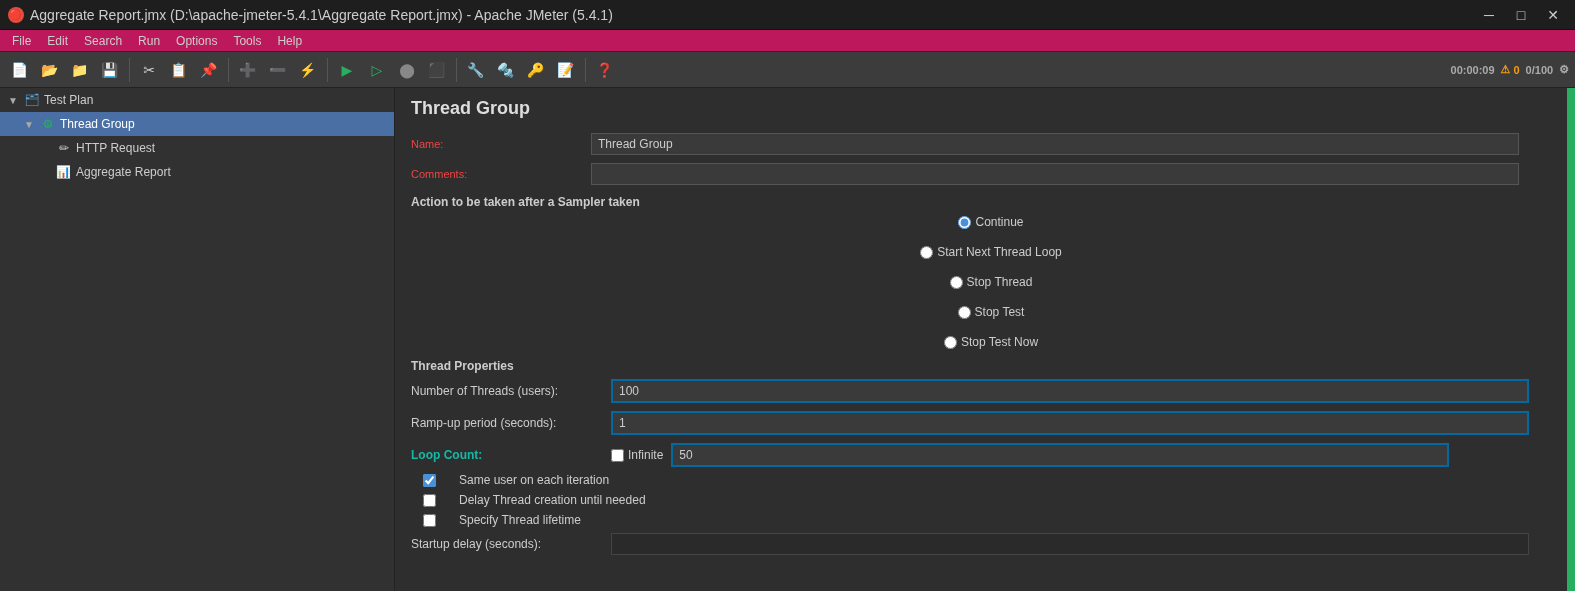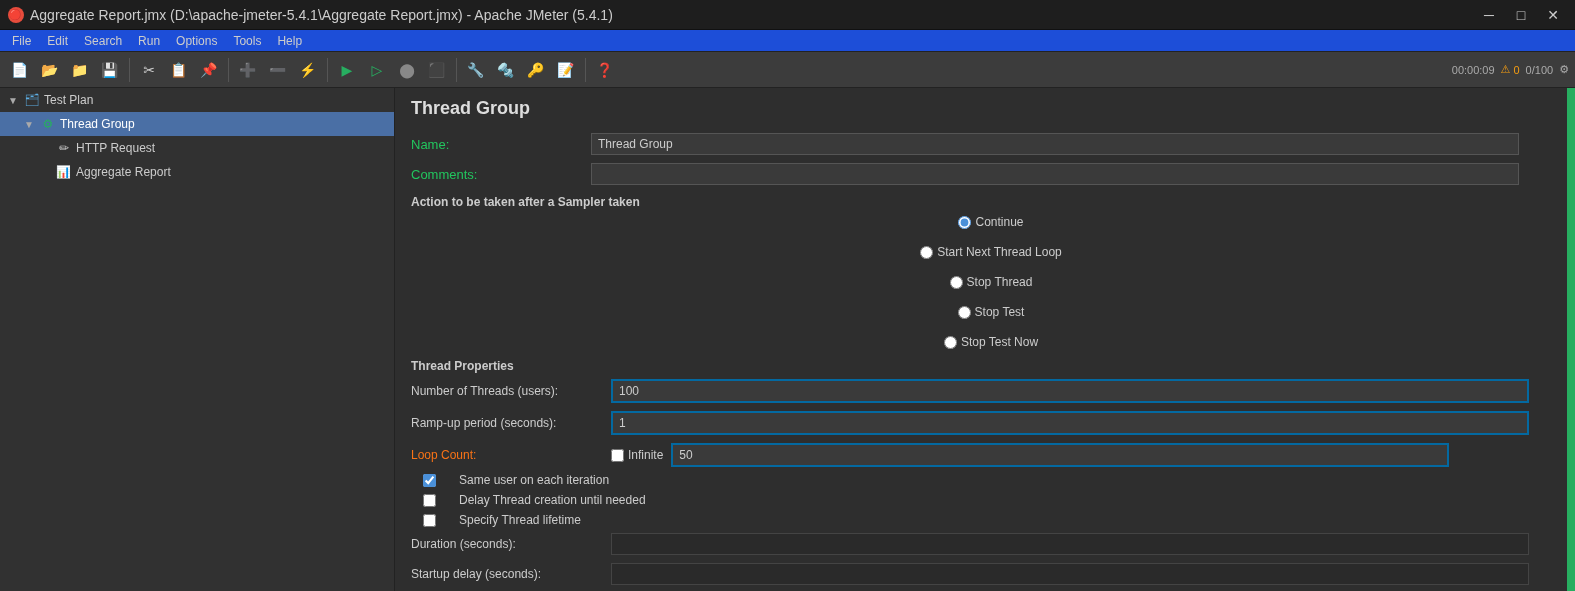--- a/index.html
+++ b/index.html
@@ -55,21 +55,21 @@
       color: #cccccc;
       cursor: pointer;
       font-size: 14px;
       display: flex;
       align-items: center;
       justify-content: center;
     }
 
     
     #menu-bar {
-      background: #1d4ed8;
+      background: #be185d;
       height: 22px;
       display: flex;
       align-items: center;
       padding: 0 4px;
       border-bottom: 1px solid #222;
     }
     .menu-item {
       padding: 2px 8px;
       cursor: pointer;
       font-size: 12px;
@@ -105,20 +105,21 @@
       background: #555;
       margin: 0 3px;
     }
     #toolbar-right {
       margin-left: auto;
       display: flex;
       align-items: center;
       gap: 6px;
       font-size: 11px;
       color: #aaa;
+      font-weight: bold;
     }
     .warning-badge {
       display: flex;
       align-items: center;
       gap: 3px;
       color: #f39c12;
     }
 
     
     #main-content {
@@ -189,22 +190,22 @@
       color: #dddddd;
       margin-bottom: 14px;
     }
 
     .form-row {
       display: flex;
       align-items: center;
       margin-bottom: 8px;
     }
     .form-label {
-      color: #22c55e;
-      font-size: 13px;
+      color: #ef4444;
+      font-size: 11px;
       min-width: 180px;
     }
     .form-input {
       background: #3a3a3a;
       border: 1px solid #555;
       color: #cccccc;
       padding: 3px 6px;
       font-size: 12px;
       height: 22px;
       flex: 1;
@@ -264,21 +265,22 @@
     }
 
     .loop-row {
       display: flex;
       align-items: center;
       margin-bottom: 6px;
     }
     .loop-label {
       min-width: 200px;
       font-size: 12px;
-      color: #f97316;
+      color: #14b8a6;
+      font-weight: bold;
     }
     .infinite-check {
       display: flex;
       align-items: center;
       gap: 4px;
       margin-right: 8px;
     }
 
     .checkbox-item {
       display: flex;
@@ -467,24 +469,20 @@
       <label class="checkbox-item">
         <input type="checkbox" class="checkbox-input" style="">
         <span>Delay Thread creation until needed</span>
       </label>
 
       <label class="checkbox-item">
         <input type="checkbox" class="checkbox-input" style="">
         <span>Specify Thread lifetime</span>
       </label>
 
-      <div class="prop-row">
-        <span class="prop-label">Duration (seconds):</span>
-        <input type="text" class="disabled-input" style="max-width: calc(100% - 230px);" disabled="">
-      </div>
 
       <div class="prop-row">
         <span class="prop-label">Startup delay (seconds):</span>
         <input type="text" class="disabled-input" style="max-width: calc(100% - 230px);" disabled="">
       </div>
     </div>
   </div>
 </div>
 
 </body></html>

